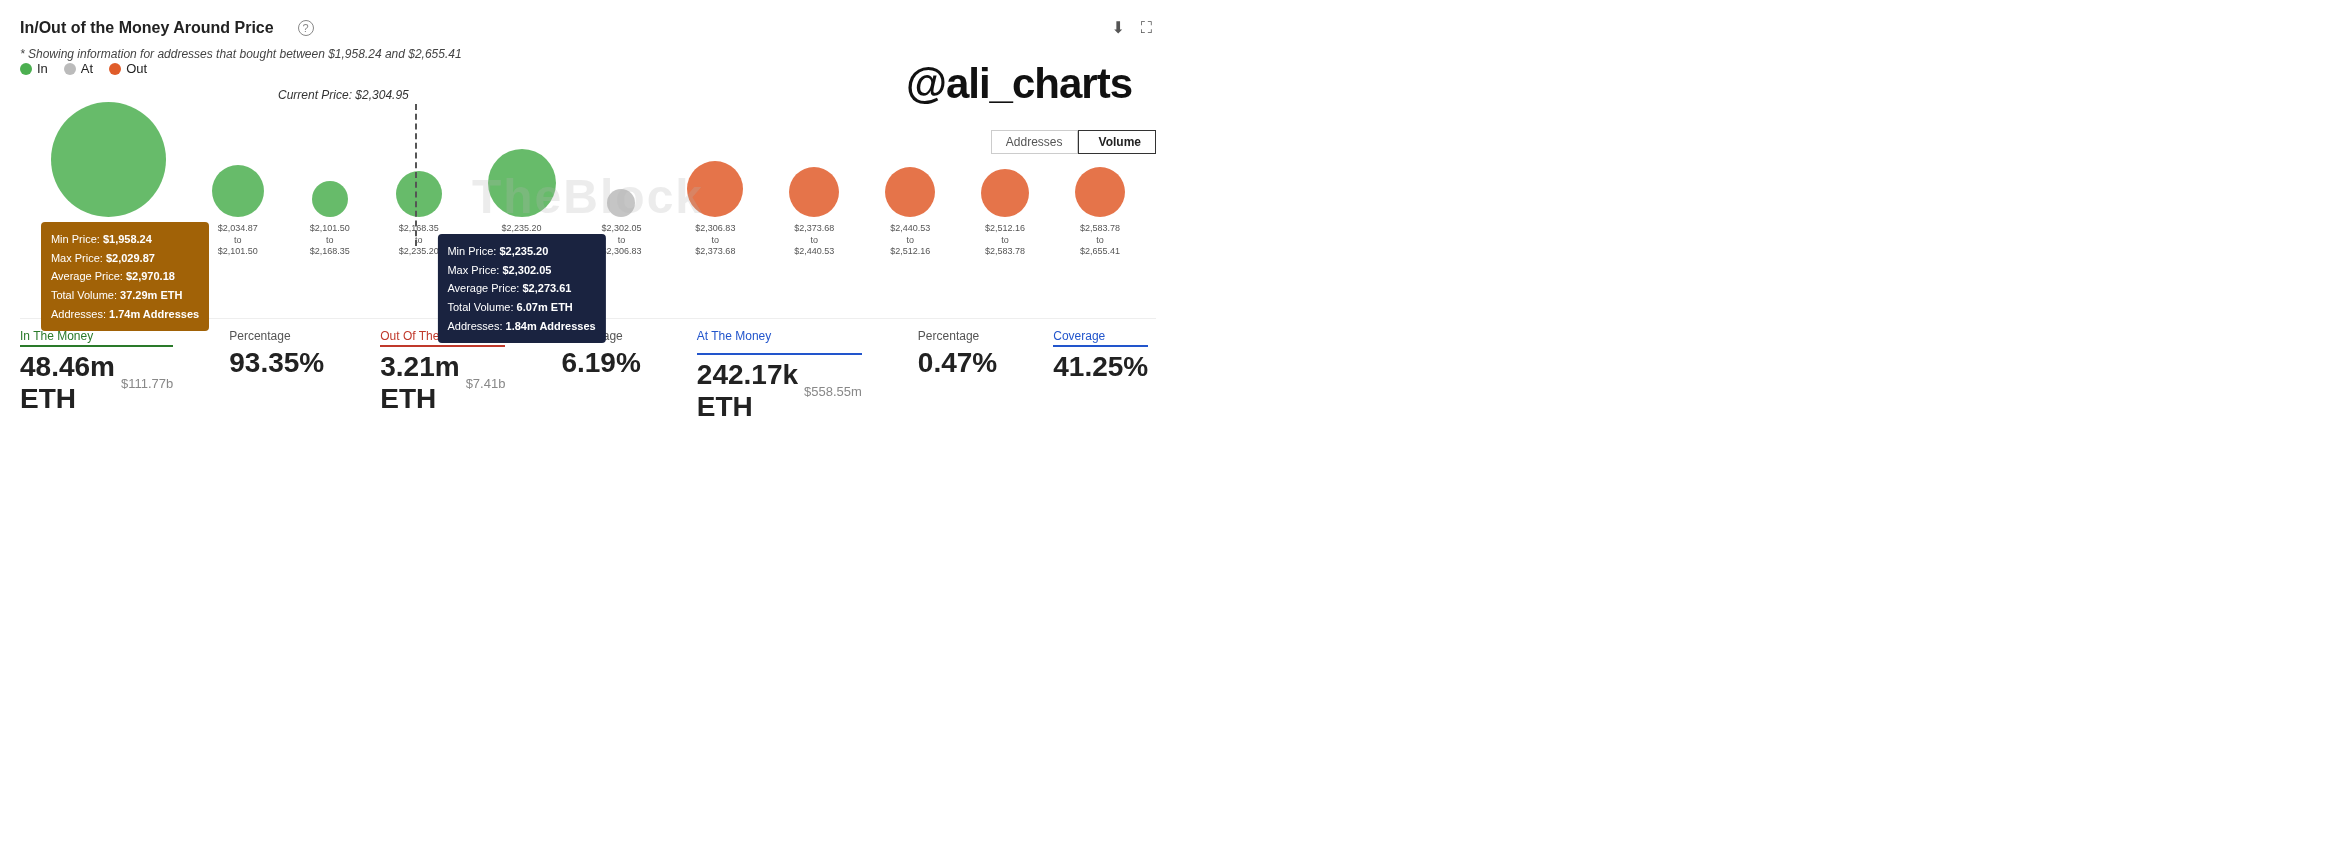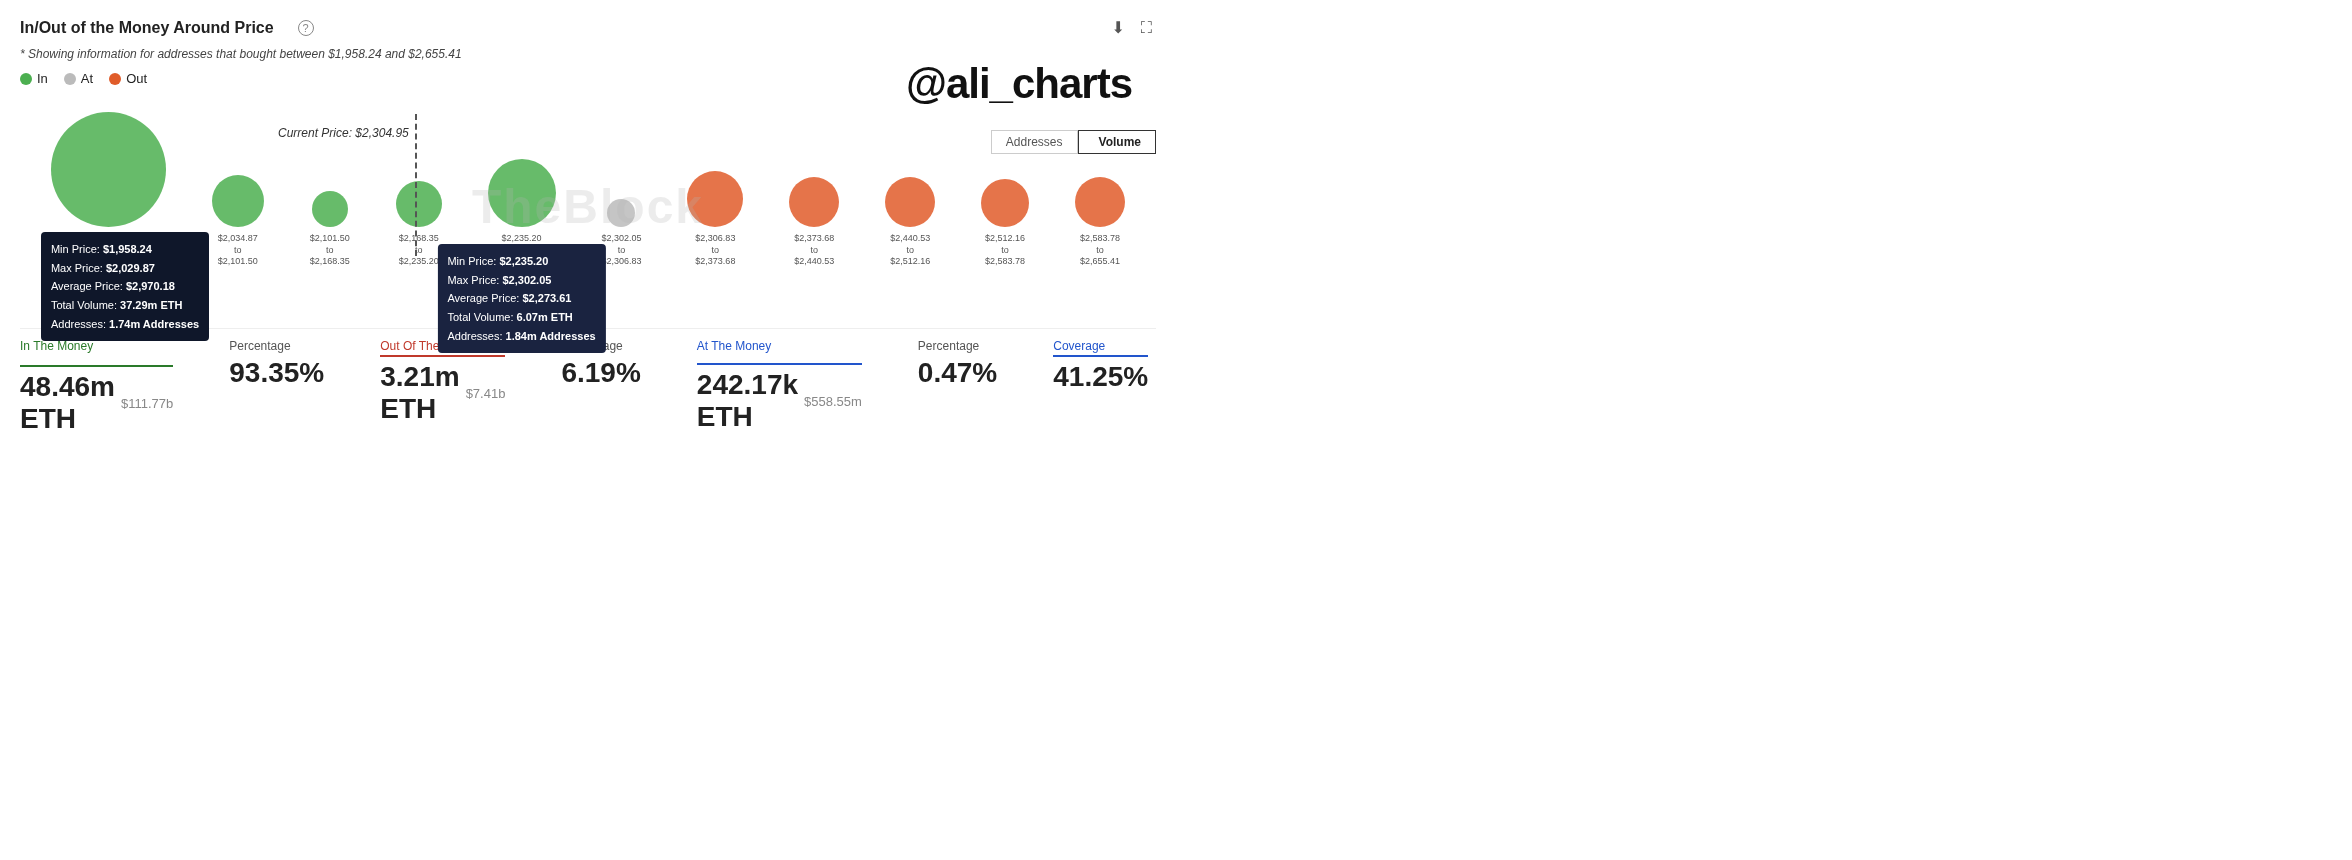--- a/index.html
+++ b/index.html
@@ -66,21 +66,20 @@
     }
     .subtitle {
       font-size: 12px;
       color: #444;
       margin-top: 8px;
       font-style: italic;
     }
     .legend {
       display: flex;
       gap: 16px;
-      margin-top: 10px;
       align-items: center;
     }
     .legend-item {
       display: flex;
       align-items: center;
       gap: 5px;
       font-size: 13px;
     }
     .legend-dot {
       width: 12px;
@@ -115,21 +114,20 @@
       height: 220px;
     }
     .current-price-label {
       position: absolute;
       left: 270px;
       top: 0;
       font-size: 12px;
       font-style: italic;
       color: #333;
       white-space: nowrap;
-      margin-top: 28px;
     }
     .bubble {
       border-radius: 50%;
       opacity: 0.85;
     }
     .bubble.green { background: #4caf50; }
     .bubble.orange { background: #e05c2a; }
     .bubble.gray { background: #bbb; }
     .range-label {
       font-size: 9px;
@@ -174,21 +172,21 @@
       background: #ddd;
       margin: 0 20px;
       align-self: stretch;
     }
     .in-label { color: #2a7a2a; }
     .out-label { color: #c0392b; }
     .at-label { color: #2255cc; }
     .coverage-label { color: #2255cc; }
     .underline-in {
       border-bottom: 2px solid #2a7a2a;
-      padding-bottom: 12px;
+      padding-bottom: 2px;
     }
     .underline-out {
       border-bottom: 2px solid #c0392b;
       padding-bottom: 2px;
     }
     .underline-at {
       border-bottom: 2px solid #2255cc;
       padding-bottom: 10px;
     }
     .underline-cov {
@@ -253,21 +251,21 @@
     <div class="theblock-watermark">TheBlock</div>
 
     <div class="current-price-label" style="position:absolute; left:258px; top:2px; font-size:12px; font-style:italic;">Current Price: $2,304.95</div>
 
     <div style="position:absolute; left:395px; top:18px; bottom:60px; width:2px; border-left:2px dashed #555; z-index:5;"></div>
 
     <div style="position:absolute; top:22px; left:0; right:0; display:flex; align-items:flex-end; justify-content:space-around; padding:0 8px; height:150px;">
 
       <div style="display:flex;flex-direction:column;align-items:center;position:relative;">
 
-        <div style="position:absolute;left:-10px;top:120px;background:#0f172a;color:#fff;border-radius:4px;padding:8px 10px;font-size:11px;line-height:1.7;z-index:20;white-space:nowrap;">
+        <div style="position:absolute;left:-10px;top:120px;background:#a16207;color:#fff;border-radius:4px;padding:8px 10px;font-size:11px;line-height:1.7;z-index:20;white-space:nowrap;">
           Min Price: <b>$1,958.24</b><br>
           Max Price: <b>$2,029.87</b><br>
           Average Price: <b>$2,970.18</b><br>
           Total Volume: <b>37.29m ETH</b><br>
           Addresses: <b>1.74m Addresses</b>
         </div>
         <div class="bubble green" style="width:115px;height:115px;"></div>
         <div class="range-label">$1,958.24<br>to<br>$2,029.87</div>
       </div>
 

